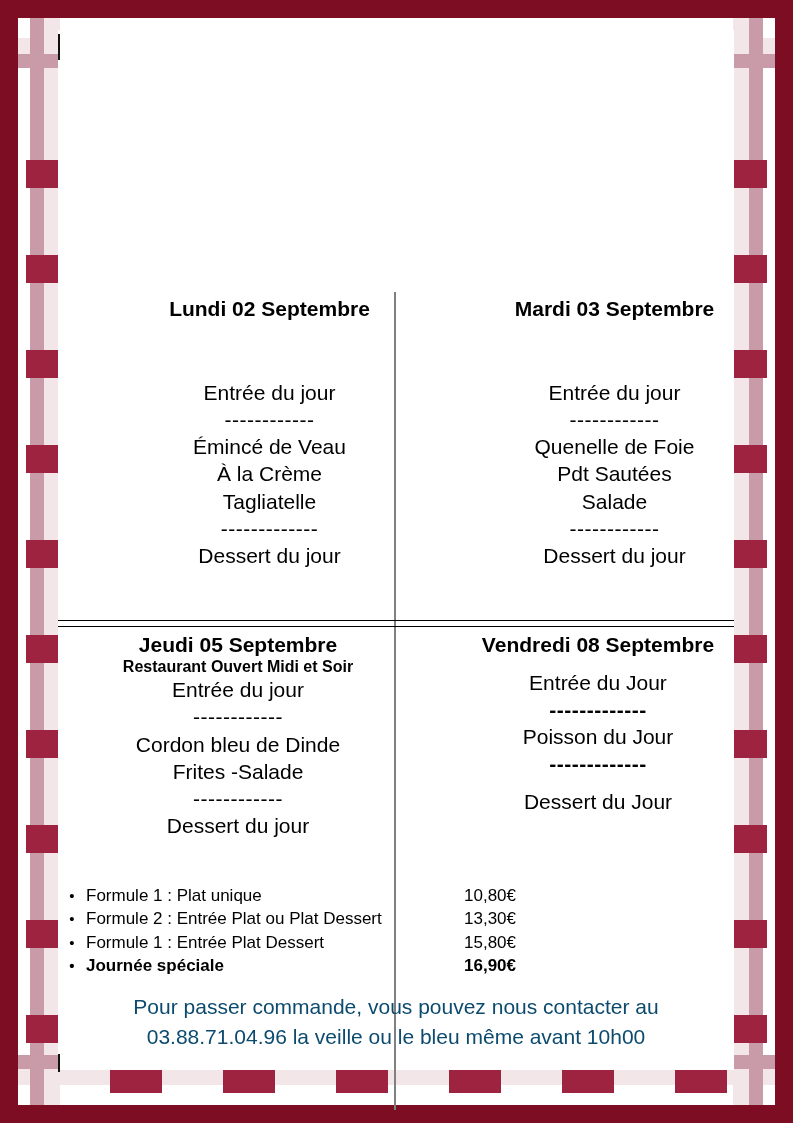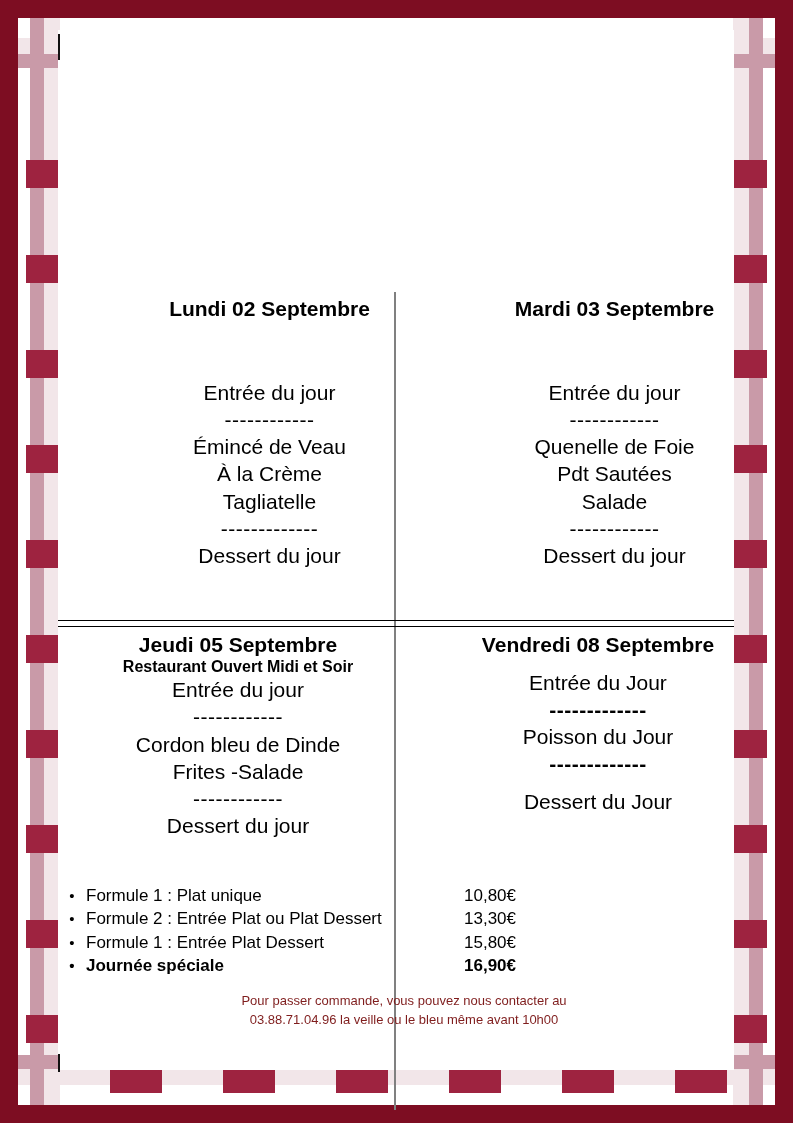--- a/index.html
+++ b/index.html
@@ -193,25 +193,24 @@
   .formula-row.bold .formula-price,
   .formula-row.bold .formula-bullet { font-weight: bold; }
 
   
   .footer {
     position: absolute;
     left: 58px;
     top: 992px;
     width: 676px;
     text-align: center;
-    font-size: 13px;
-    color: #7f1d1d;
+    font-size: 21px;
+    color: #0c4a6e;
     line-height: 1.45;
     z-index: 7;
-    padding-left: 8px;
   }
   .footer b { font-weight: normal; }
 </style>
 </head>
 <body>
 
 <div class="page">
 
   <div class="frame-outer"></div>
   <div class="frame-white"></div>

